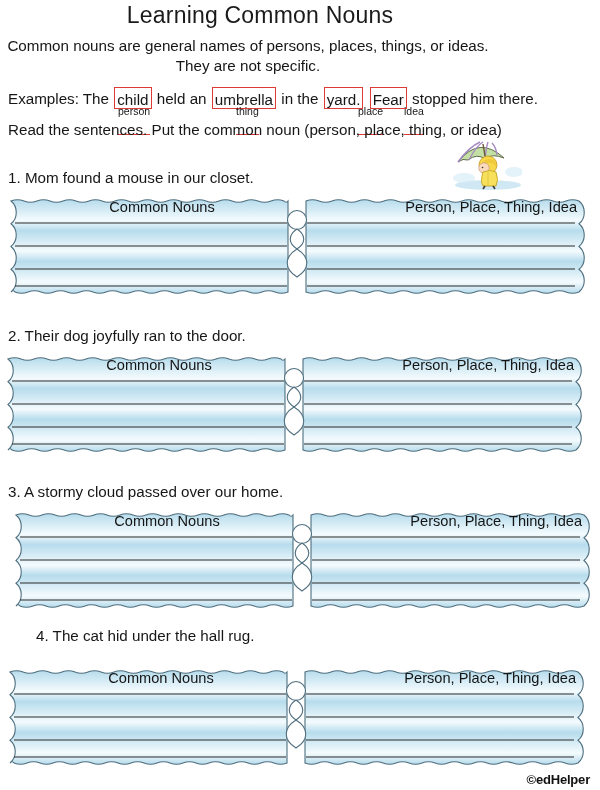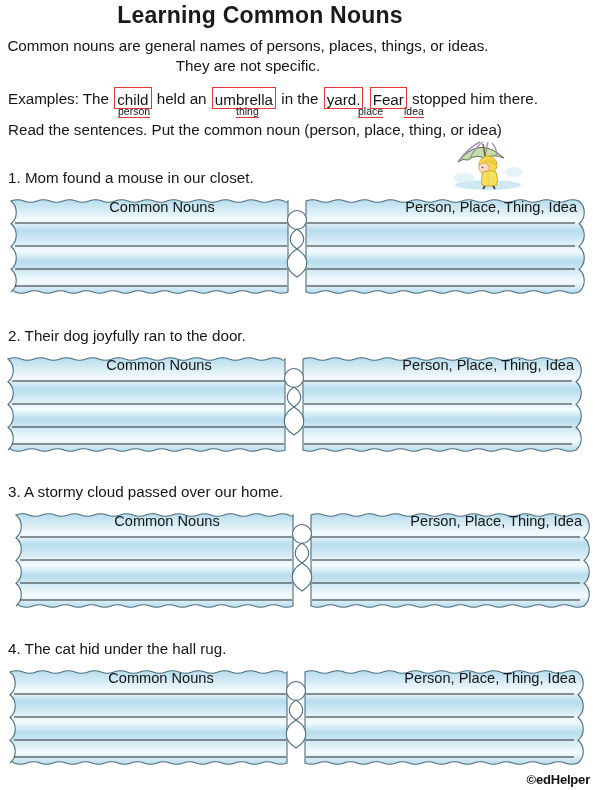--- a/index.html
+++ b/index.html
@@ -19,21 +19,21 @@
     background: #ffffff;
   }
 
   
   .wk-title {
     position: absolute;
     left: 0; top: 2px;
     width: 520px;
     text-align: center;
     font-size: 23px;
-    font-weight: 700;
+    font-weight: 400;
     letter-spacing: 0.2px;
     color: #1a1a1a;
     font-family: "Liberation Sans", sans-serif;
   }
 
   
   .intro {
     position: absolute;
     left: 0; top: 36px;
     width: 496px;
@@ -68,21 +68,21 @@
     left: 8px; top: 105px;
     width: 592px;
     font-size: 10.5px;
     color: #161616;
     white-space: nowrap;
     height: 14px;
   }
   .ex-label {
     position: absolute;
     border-bottom: 1.3px solid #e03a34;
-    padding-bottom: 0px;
+    padding-bottom: 17px;
     line-height: 12px;
   }
 
   
   .directions {
     position: absolute;
     left: 8px; top: 120px;
     width: 560px;
     font-size: 15.2px;
     line-height: 19.5px;
@@ -317,21 +317,21 @@
           <line x1="302" y1="90" x2="570" y2="90" stroke="#2b2b2b" stroke-width="1.1"></line>
           <circle cx="292" cy="24" r="9.5" fill="#ffffff" stroke="#4e6e7e" stroke-width="1.1"></circle>
           <path d="M292 33 C283 39 283 47 292 53 C301 47 301 39 292 33 Z" fill="#ffffff" stroke="#4e6e7e" stroke-width="1.1"></path>
           <path d="M292 53 C279 61 279 73 292 81 C305 73 305 61 292 53 Z" fill="#ffffff" stroke="#4e6e7e" stroke-width="1.1"></path>
         </svg>
         <div class="card-heads">
           <div class="head head-left">Common Nouns</div>
           <div class="head head-right">Person, Place, Thing, Idea</div>
         </div>
       </div>
-      <div class="prompt" style="top: 639px;"><span>4.</span><span> The cat hid under the hall rug.</span></div>
+      <div class="prompt" style="top: 626px; margin-left: 28px;"><span>4.</span><span> The cat hid under the hall rug.</span></div>
       <div class="card" style="top: 667px; left: 4px;">
         <svg viewBox="0 0 580 100" preserveAspectRatio="none" xmlns="http://www.w3.org/2000/svg">
           <defs>
             <linearGradient id="gl3" x1="0" y1="0" x2="0" y2="1">
               <stop offset="0%" stop-color="#b7dcec"></stop>
               <stop offset="22%" stop-color="#f4fbfe"></stop>
               <stop offset="33%" stop-color="#b7dcec"></stop>
               <stop offset="55%" stop-color="#f4fbfe"></stop>
               <stop offset="66%" stop-color="#b7dcec"></stop>
               <stop offset="88%" stop-color="#f4fbfe"></stop>

